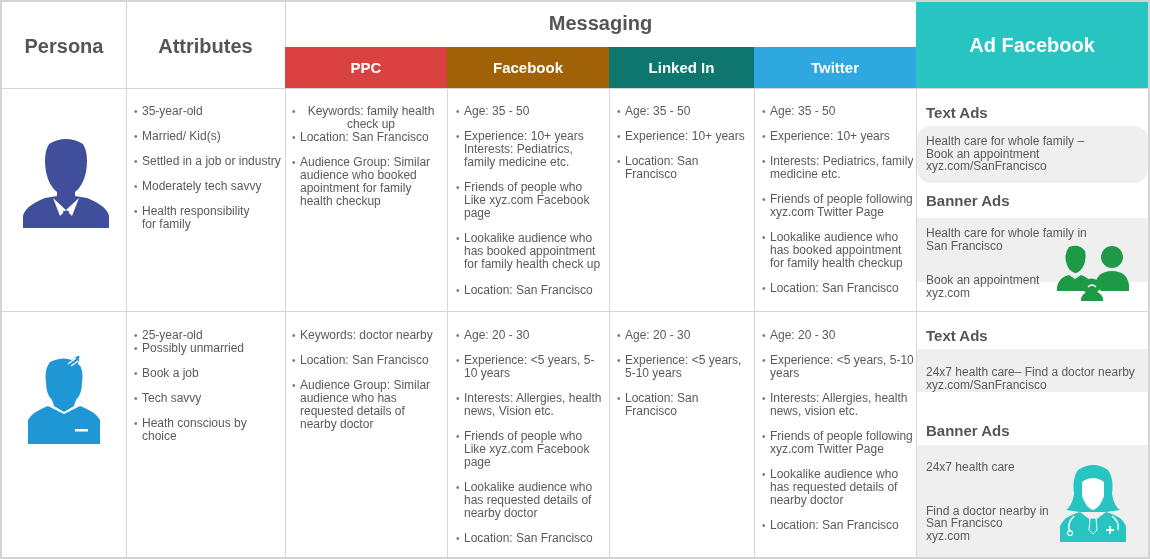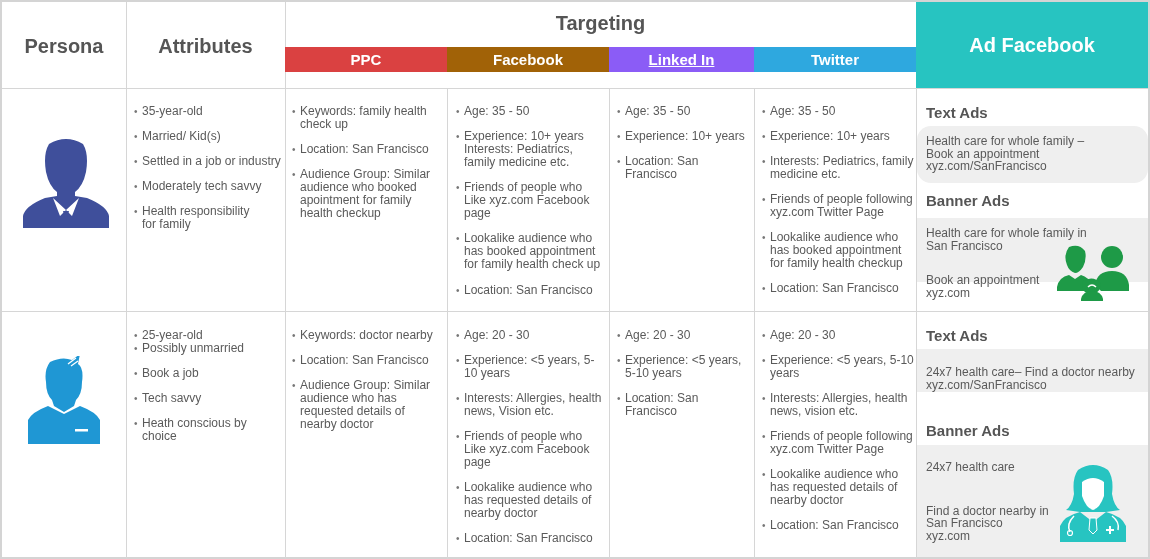--- a/index.html
+++ b/index.html
@@ -5,21 +5,21 @@
   * { box-sizing: border-box; margin: 0; padding: 0; }
   html, body { width: 1150px; height: 559px; background: #ffffff; overflow: hidden; }
   body { font-family: "Liberation Sans", "DejaVu Sans", sans-serif; color: #555; position: relative; }
 
   .frame { position: absolute; left: 0; top: 0; width: 1150px; height: 559px; border: 2px solid #d4d4d4; }
 
   .vline { position: absolute; width: 1px; background: #d6d6d6; }
   .hline { position: absolute; height: 1px; background: #d6d6d6; }
 
   .hdr-title { position: absolute; font-size: 20px; color: #555; text-align: center; font-weight: bold; }
-  .hdr-tab { position: absolute; top: 47px; height: 25px; color: #fff; font-size: 15px; font-weight: bold;
+  .hdr-tab { position: absolute; top: 47px; height: 41px; color: #fff; font-size: 15px; font-weight: bold;
              display: flex; align-items: center; justify-content: center; }
   .admsg { position: absolute; left: 916px; top: 2px; width: 232px; height: 86px; background: #27c4c1;
            color: #fff; font-size: 20px; font-weight: bold; display: flex; align-items: center; justify-content: center; }
 
   .cell { position: absolute; font-size: 12px; line-height: 13px; color: #5a5a5a; }
   .cell ul { list-style: none; }
   .cell li { position: relative; padding-left: 8px; }
   .cell li::before { content: "•"; position: absolute; left: 0; top: 0; font-size: 10px; color: #777; }
 
   .persona-icon { position: absolute; }
@@ -37,25 +37,25 @@
 <div class="vline" style="left:285px;top:2px;height:557px;"></div>
 <div class="vline" style="left:447px;top:88px;height:471px;"></div>
 <div class="vline" style="left:609px;top:88px;height:471px;"></div>
 <div class="vline" style="left:754px;top:88px;height:471px;"></div>
 <div class="vline" style="left:916px;top:88px;height:471px;"></div>
 <div class="hline" style="left:2px;top:88px;width:1146px;"></div>
 <div class="hline" style="left:2px;top:311px;width:1146px;"></div>
 
 <div class="hdr-title" style="left:2px;top:35px;width:124px;">Persona</div>
 <div class="hdr-title" style="left:126px;top:35px;width:159px;">Attributes</div>
-<div class="hdr-title" style="left:285px;top:12px;width:631px;">Targeting</div>
+<div class="hdr-title" style="left:285px;top:12px;width:631px;">Messaging</div>
 
 <div class="hdr-tab" id="tab0" style="left: 285px; width: 162px; background: rgb(218, 65, 65);">PPC</div>
 <div class="hdr-tab" id="tab1" style="left: 447px; width: 162px; background: #a16207;">Facebook</div>
-<div class="hdr-tab" id="tab2" style="left: 609px; width: 145px; background: #8b5cf6; text-decoration: underline;">Linked In</div>
+<div class="hdr-tab" id="tab2" style="left: 609px; width: 145px; background: #0f766e;">Linked In</div>
 <div class="hdr-tab" id="tab3" style="left: 754px; width: 162px; background: rgb(46, 168, 223);">Twitter</div>
 
 <div class="admsg">Ad Facebook</div>
 
 <svg class="persona-icon" style="left:23px;top:138px;" width="87" height="90" viewBox="0 0 87 90">
   <path d="M26 6 Q43 -4 60 6 Q66 16 63 34 Q60 48 52 54 L52 62 L60 68 L43 76 L26 68 L34 62 L34 54 Q26 48 23 34 Q20 16 26 6Z" fill="#3f4f9b"></path>
   <path d="M0 78 Q2 68 22 60 L34 58 L43 72 L52 58 L64 60 Q84 68 86 78 L86 90 L0 90Z" fill="#3f4f9b"></path>
   <path d="M30 60 L43 72 L37 78Z M56 60 L43 72 L49 78Z" fill="#ffffff"></path>
   <path d="M40 73 L46 73 L44 80 L42 80Z" fill="#3f4f9b"></path>
 </svg>
@@ -65,21 +65,21 @@
       <li style="white-space: pre-line; margin-bottom: 12px;">35-year-old</li>
       <li style="white-space: pre-line; margin-bottom: 12px;">Married/ Kid(s)</li>
       <li style="white-space: pre-line; margin-bottom: 12px;">Settled in a job or industry</li>
       <li style="white-space: pre-line; margin-bottom: 12px;">Moderately tech savvy</li>
       <li style="white-space: pre-line; margin-bottom: 12px;">Health responsibility
 for family</li>
     </ul>
   </div>
 <div class="cell" style="left:292px;top:105px;width:150px;">
     <ul id="r0-ppc">
-      <li style="white-space: pre-line; margin-bottom: 12px;">Keywords: family health check up</li>
+      <li style="white-space: pre-line; margin-bottom: 0; text-align: center;">Keywords: family health check up</li>
       <li style="white-space: pre-line; margin-bottom: 12px;">Location: San Francisco</li>
       <li style="white-space: pre-line; margin-bottom: 12px;">Audience Group: Similar audience who booked apointment for family health checkup</li>
     </ul>
   </div>
 <div class="cell" style="left:456px;top:105px;width:150px;">
     <ul id="r0-fb">
       <li style="white-space: pre-line; margin-bottom: 12px;">Age: 35 - 50</li>
       <li style="white-space: pre-line; margin-bottom: 12px;">Experience: 10+ years Interests: Pediatrics, family medicine etc.</li>
       <li style="white-space: pre-line; margin-bottom: 12px;">Friends of people who Like xyz.com Facebook page</li>
       <li style="white-space: pre-line; margin-bottom: 13px;">Lookalike audience who has booked appointment for family health check up</li>

